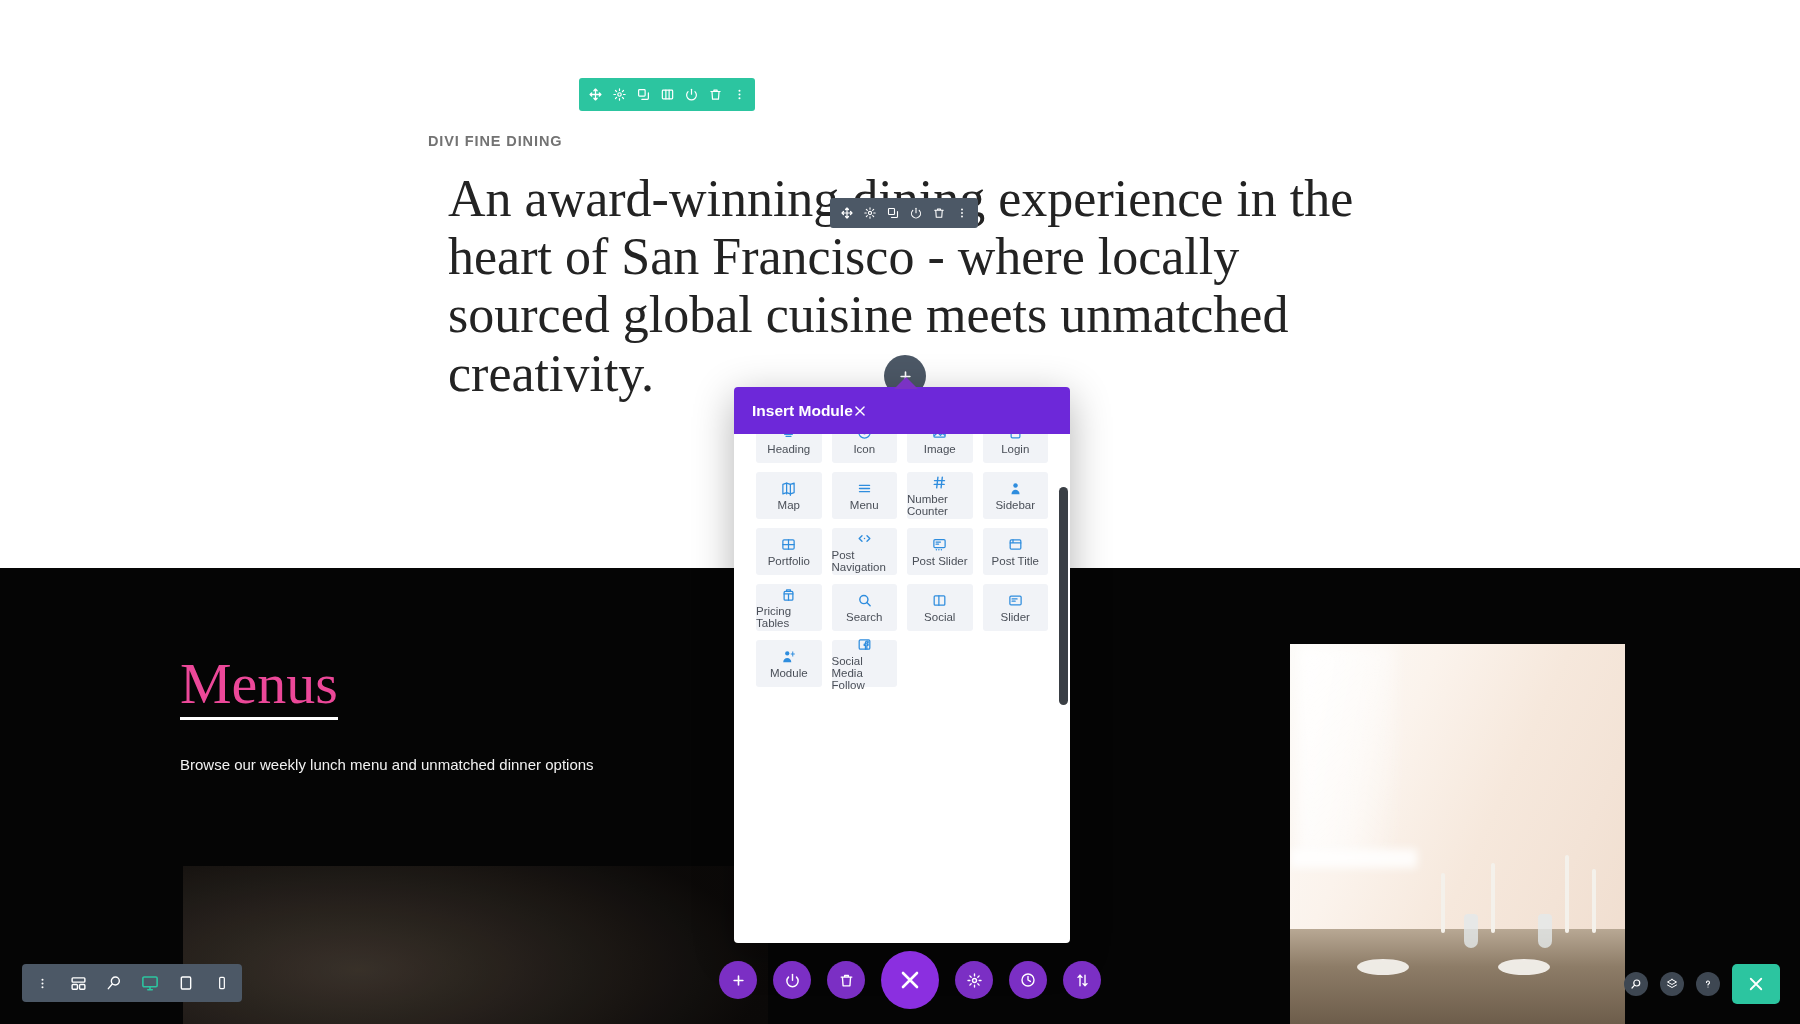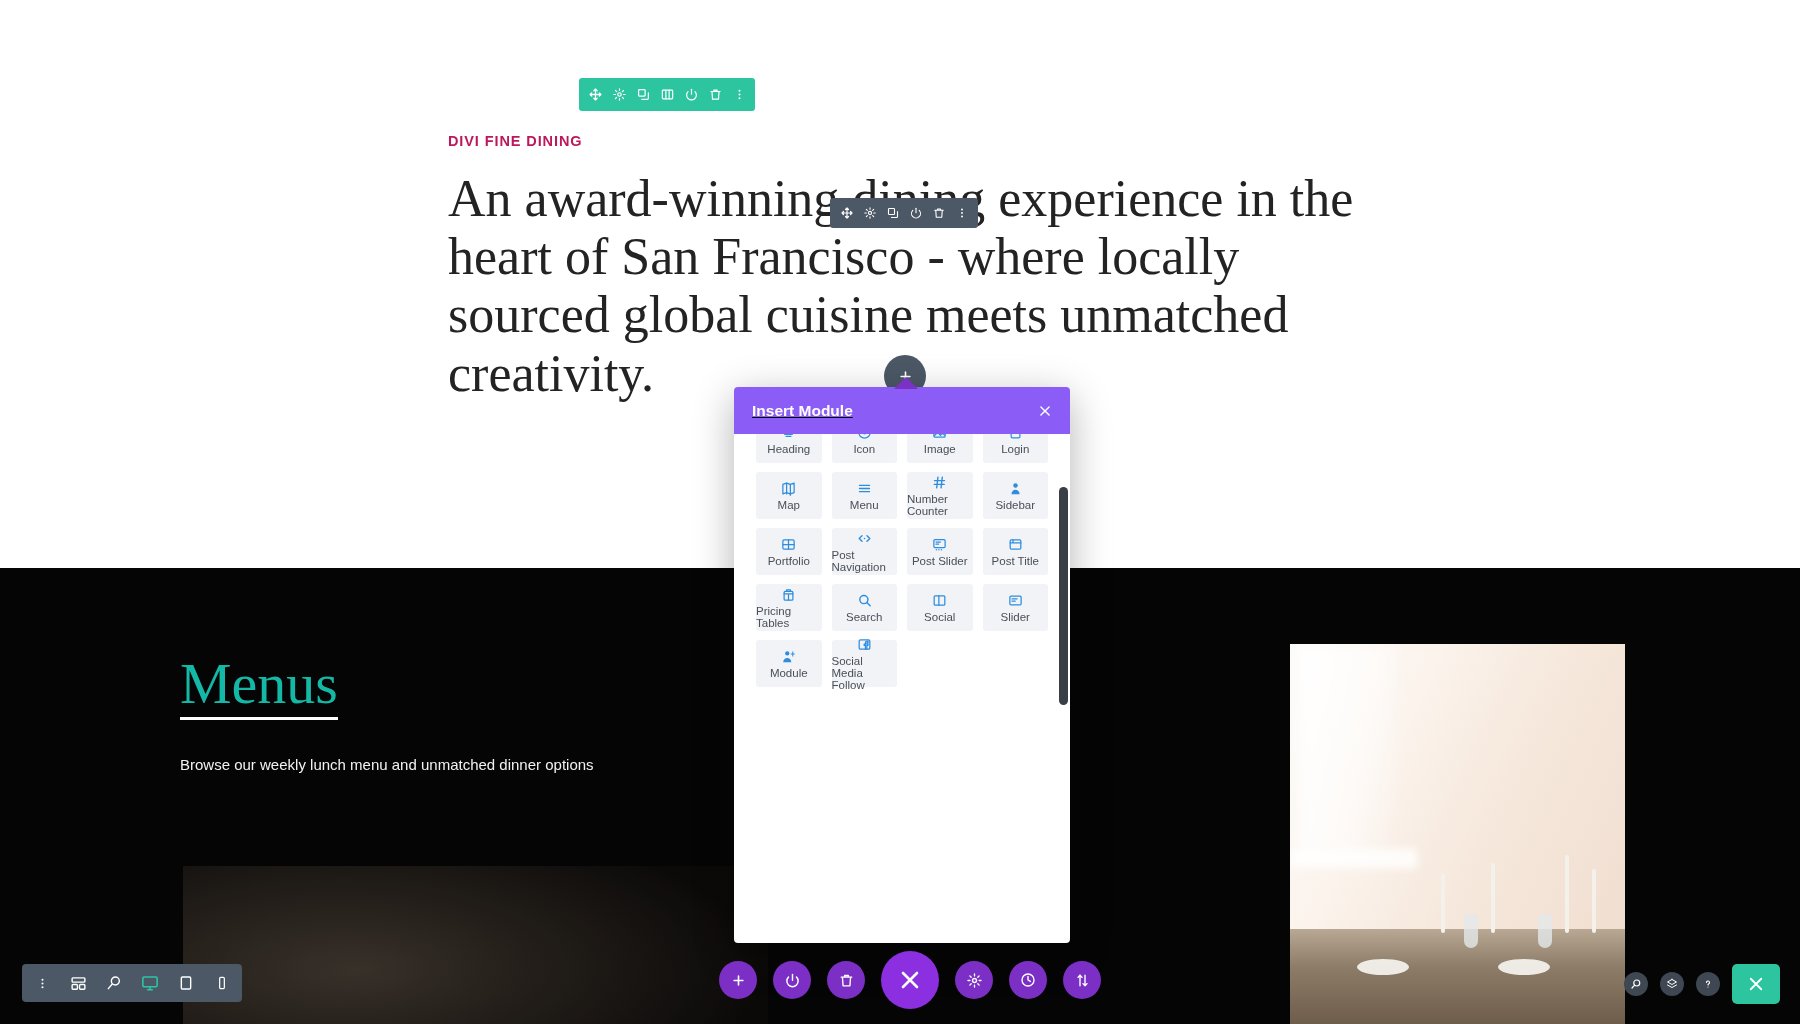--- a/index.html
+++ b/index.html
@@ -10,41 +10,41 @@
     font-family: "Liberation Sans", sans-serif;
   }
   #root { position: relative; width: 1800px; height: 1024px; overflow: hidden; }
 
   
   .hero {
     position: absolute; left: 0; top: 0; width: 1800px; height: 568px;
     background: #ffffff;
   }
   .hero-eyebrow {
-    position: absolute; left: 448px; top: 133px;
+    position: absolute; left: 428px; top: 133px;
     font-size: 14.5px; font-weight: bold; letter-spacing: 0.9px;
-    color: #be185d;
+    color: #737373;
     font-family: "Liberation Sans", sans-serif;
   }
   .hero-headline {
     position: absolute; left: 448px; top: 170px; width: 910px;
     font-family: "Liberation Serif", serif;
     font-size: 52px; line-height: 1.12; color: #232323;
     font-weight: normal;
   }
 
   .dark-section {
     position: absolute; left: 0; top: 568px; width: 1800px; height: 456px;
     background: #050505;
     overflow: hidden;
   }
   .menus-title {
     position: absolute; left: 180px; top: 87px;
     font-family: "Liberation Serif", serif;
-    font-size: 58px; color: #14b8a6; font-weight: normal;
+    font-size: 58px; color: #ec4899; font-weight: normal;
     padding-bottom: 4px;
     border-bottom: 3px solid #ffffff;
     line-height: 1.0;
   }
   .menus-sub {
     position: absolute; left: 180px; top: 188px;
     font-size: 15px; color: #f2f2f2;
   }
   .dark-photo-left {
     position: absolute; left: 183px; top: 298px; width: 585px; height: 260px;
@@ -136,24 +136,23 @@
   }
   .modal-arrow {
     position: absolute; left: 894px; top: 377px;
     width: 0; height: 0;
     border-left: 12px solid transparent;
     border-right: 12px solid transparent;
     border-bottom: 12px solid #7b32c4;
     z-index: 51;
   }
   .modal-header {
-    height: 47px; background: #8b5cf6;
-    display: flex; align-items: center; justify-content: space-between;
+    height: 47px; background: #6d28d9;
+    display: flex; align-items: center; 
     padding: 0 18px;
-    text-decoration: underline;
   }
   .modal-title { color: #ffffff; font-size: 15.5px; font-weight: bold; }
   .modal-close { color: #ffffff; cursor: pointer; display: flex; align-items: center; }
   .modal-tabs { height: 31px; display: flex; background: #8236d1; }
   .modal-tab {
     flex: 1; display: flex; align-items: center; justify-content: center;
     color: #ffffff; font-size: 13px; font-weight: bold; cursor: pointer;
   }
   .modal-tab.active { background: #9444e8; }
   .module-scroll {

